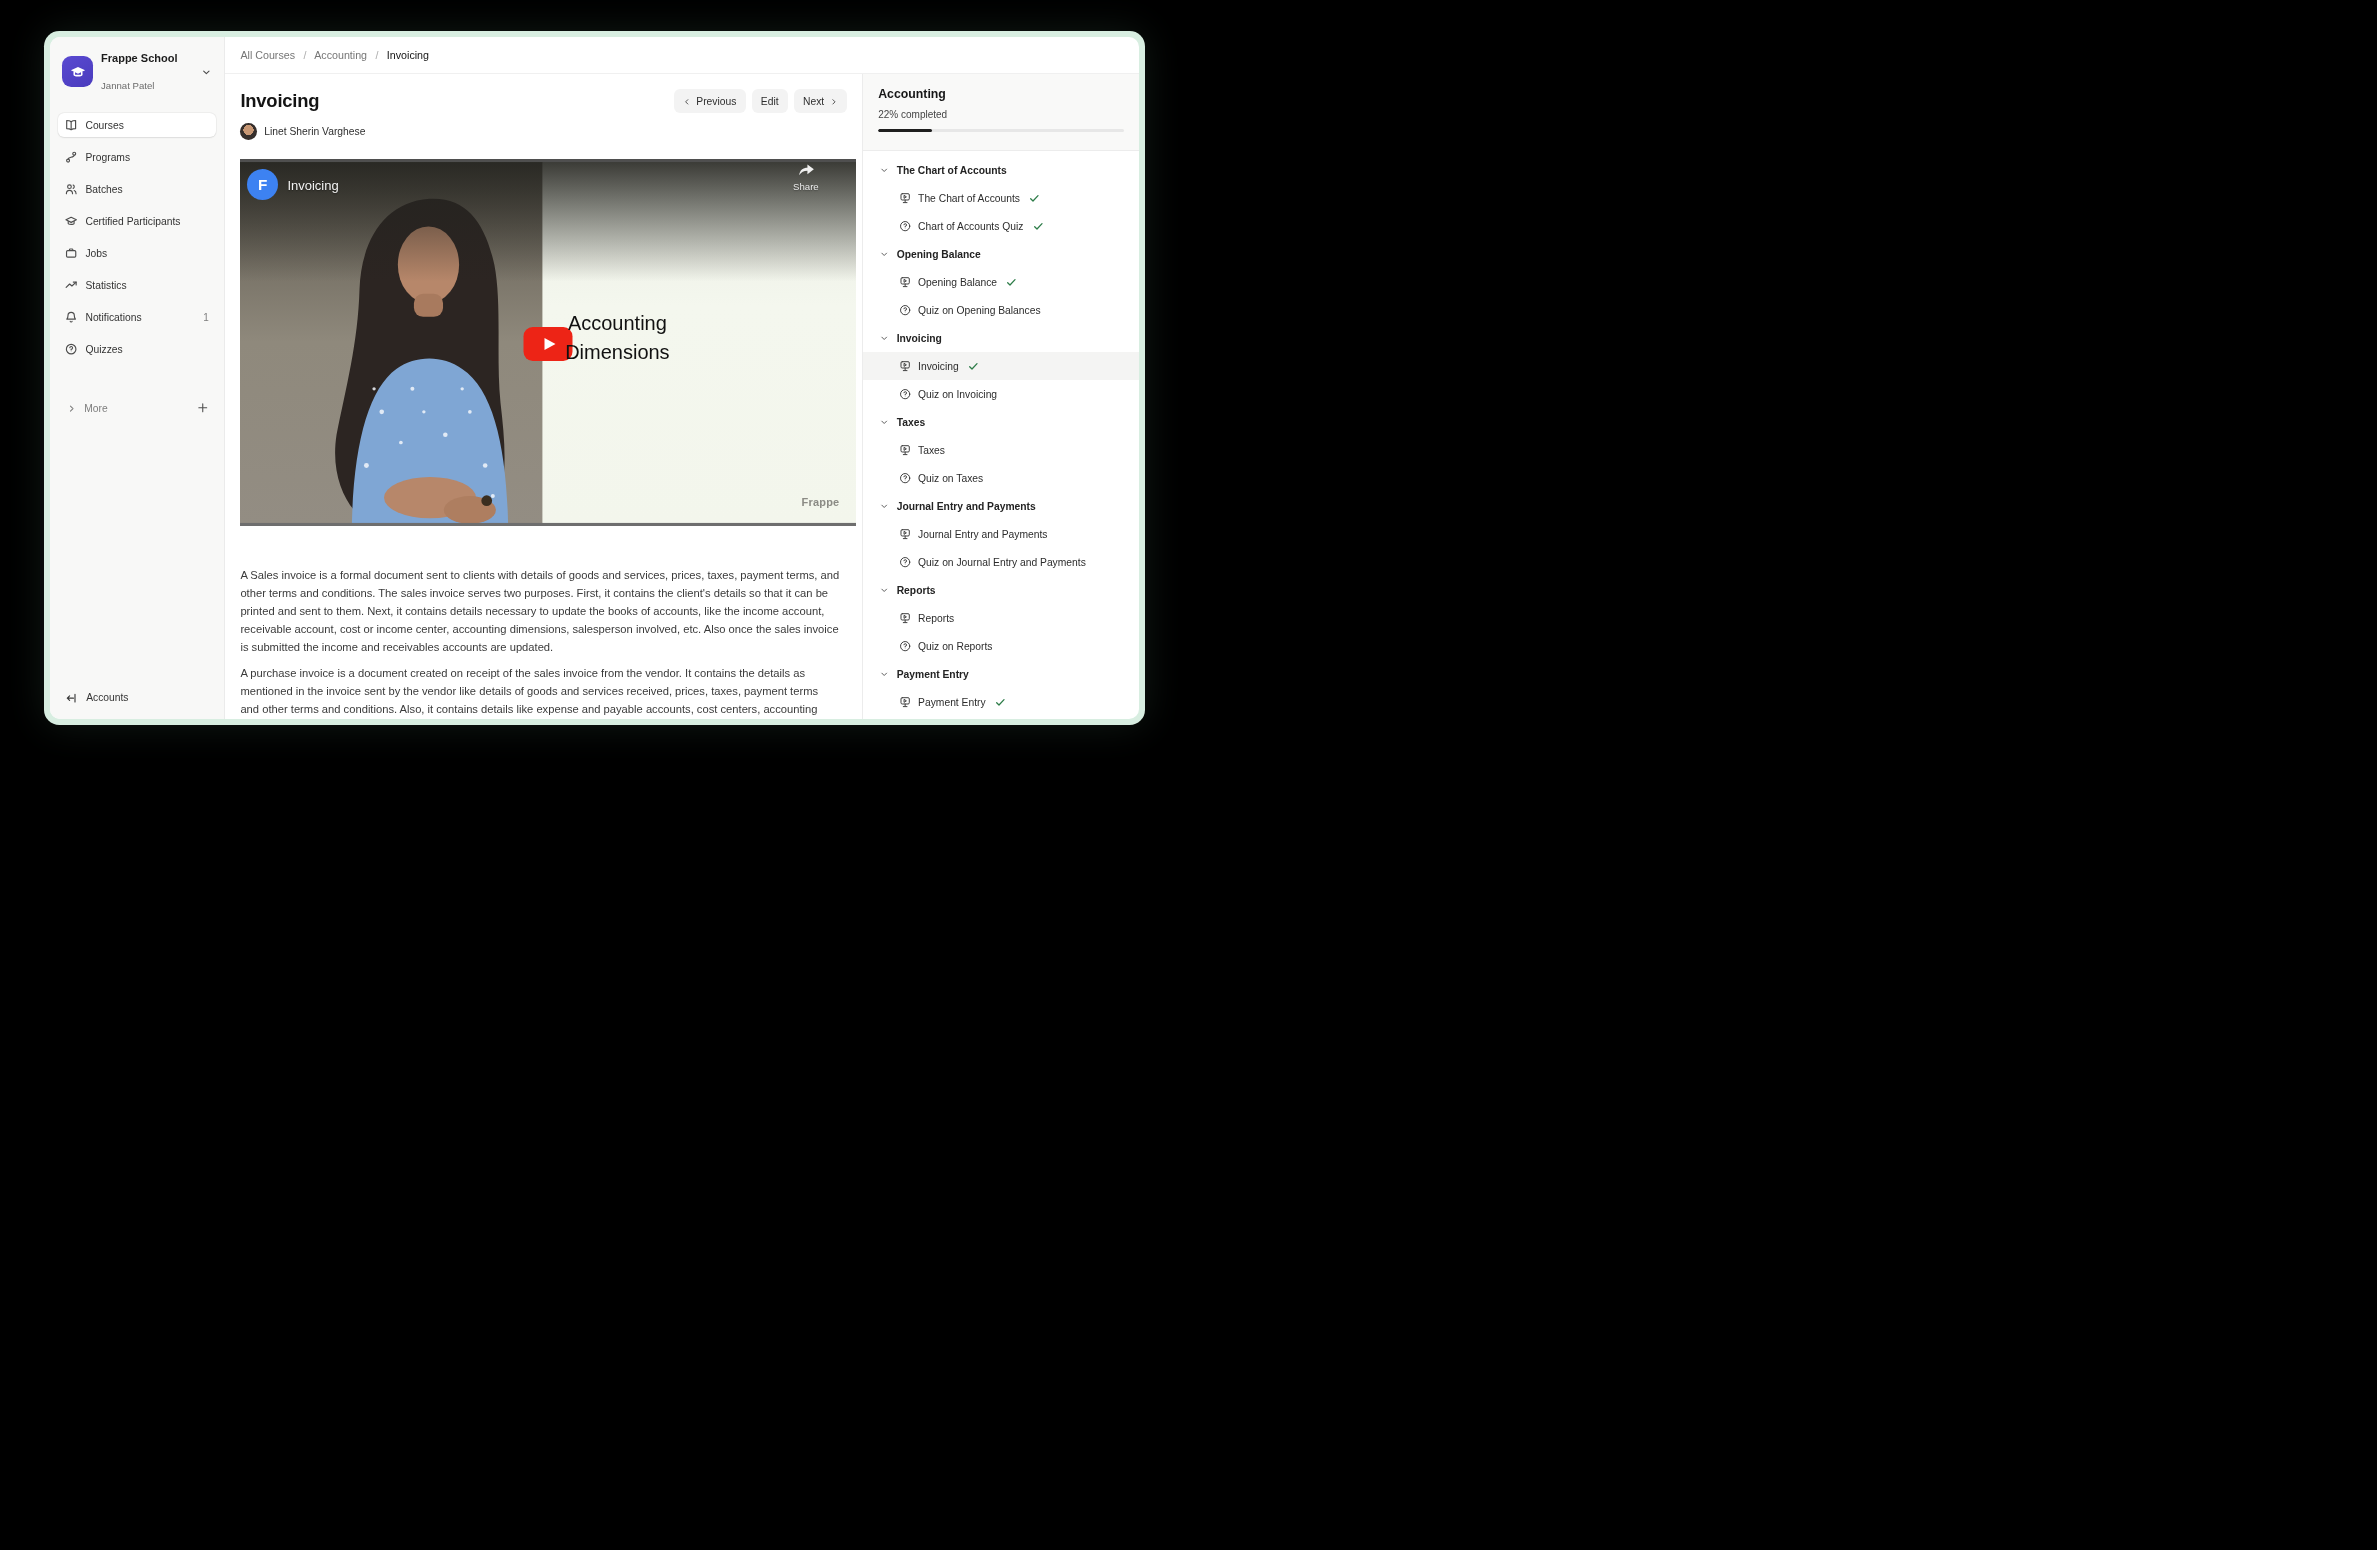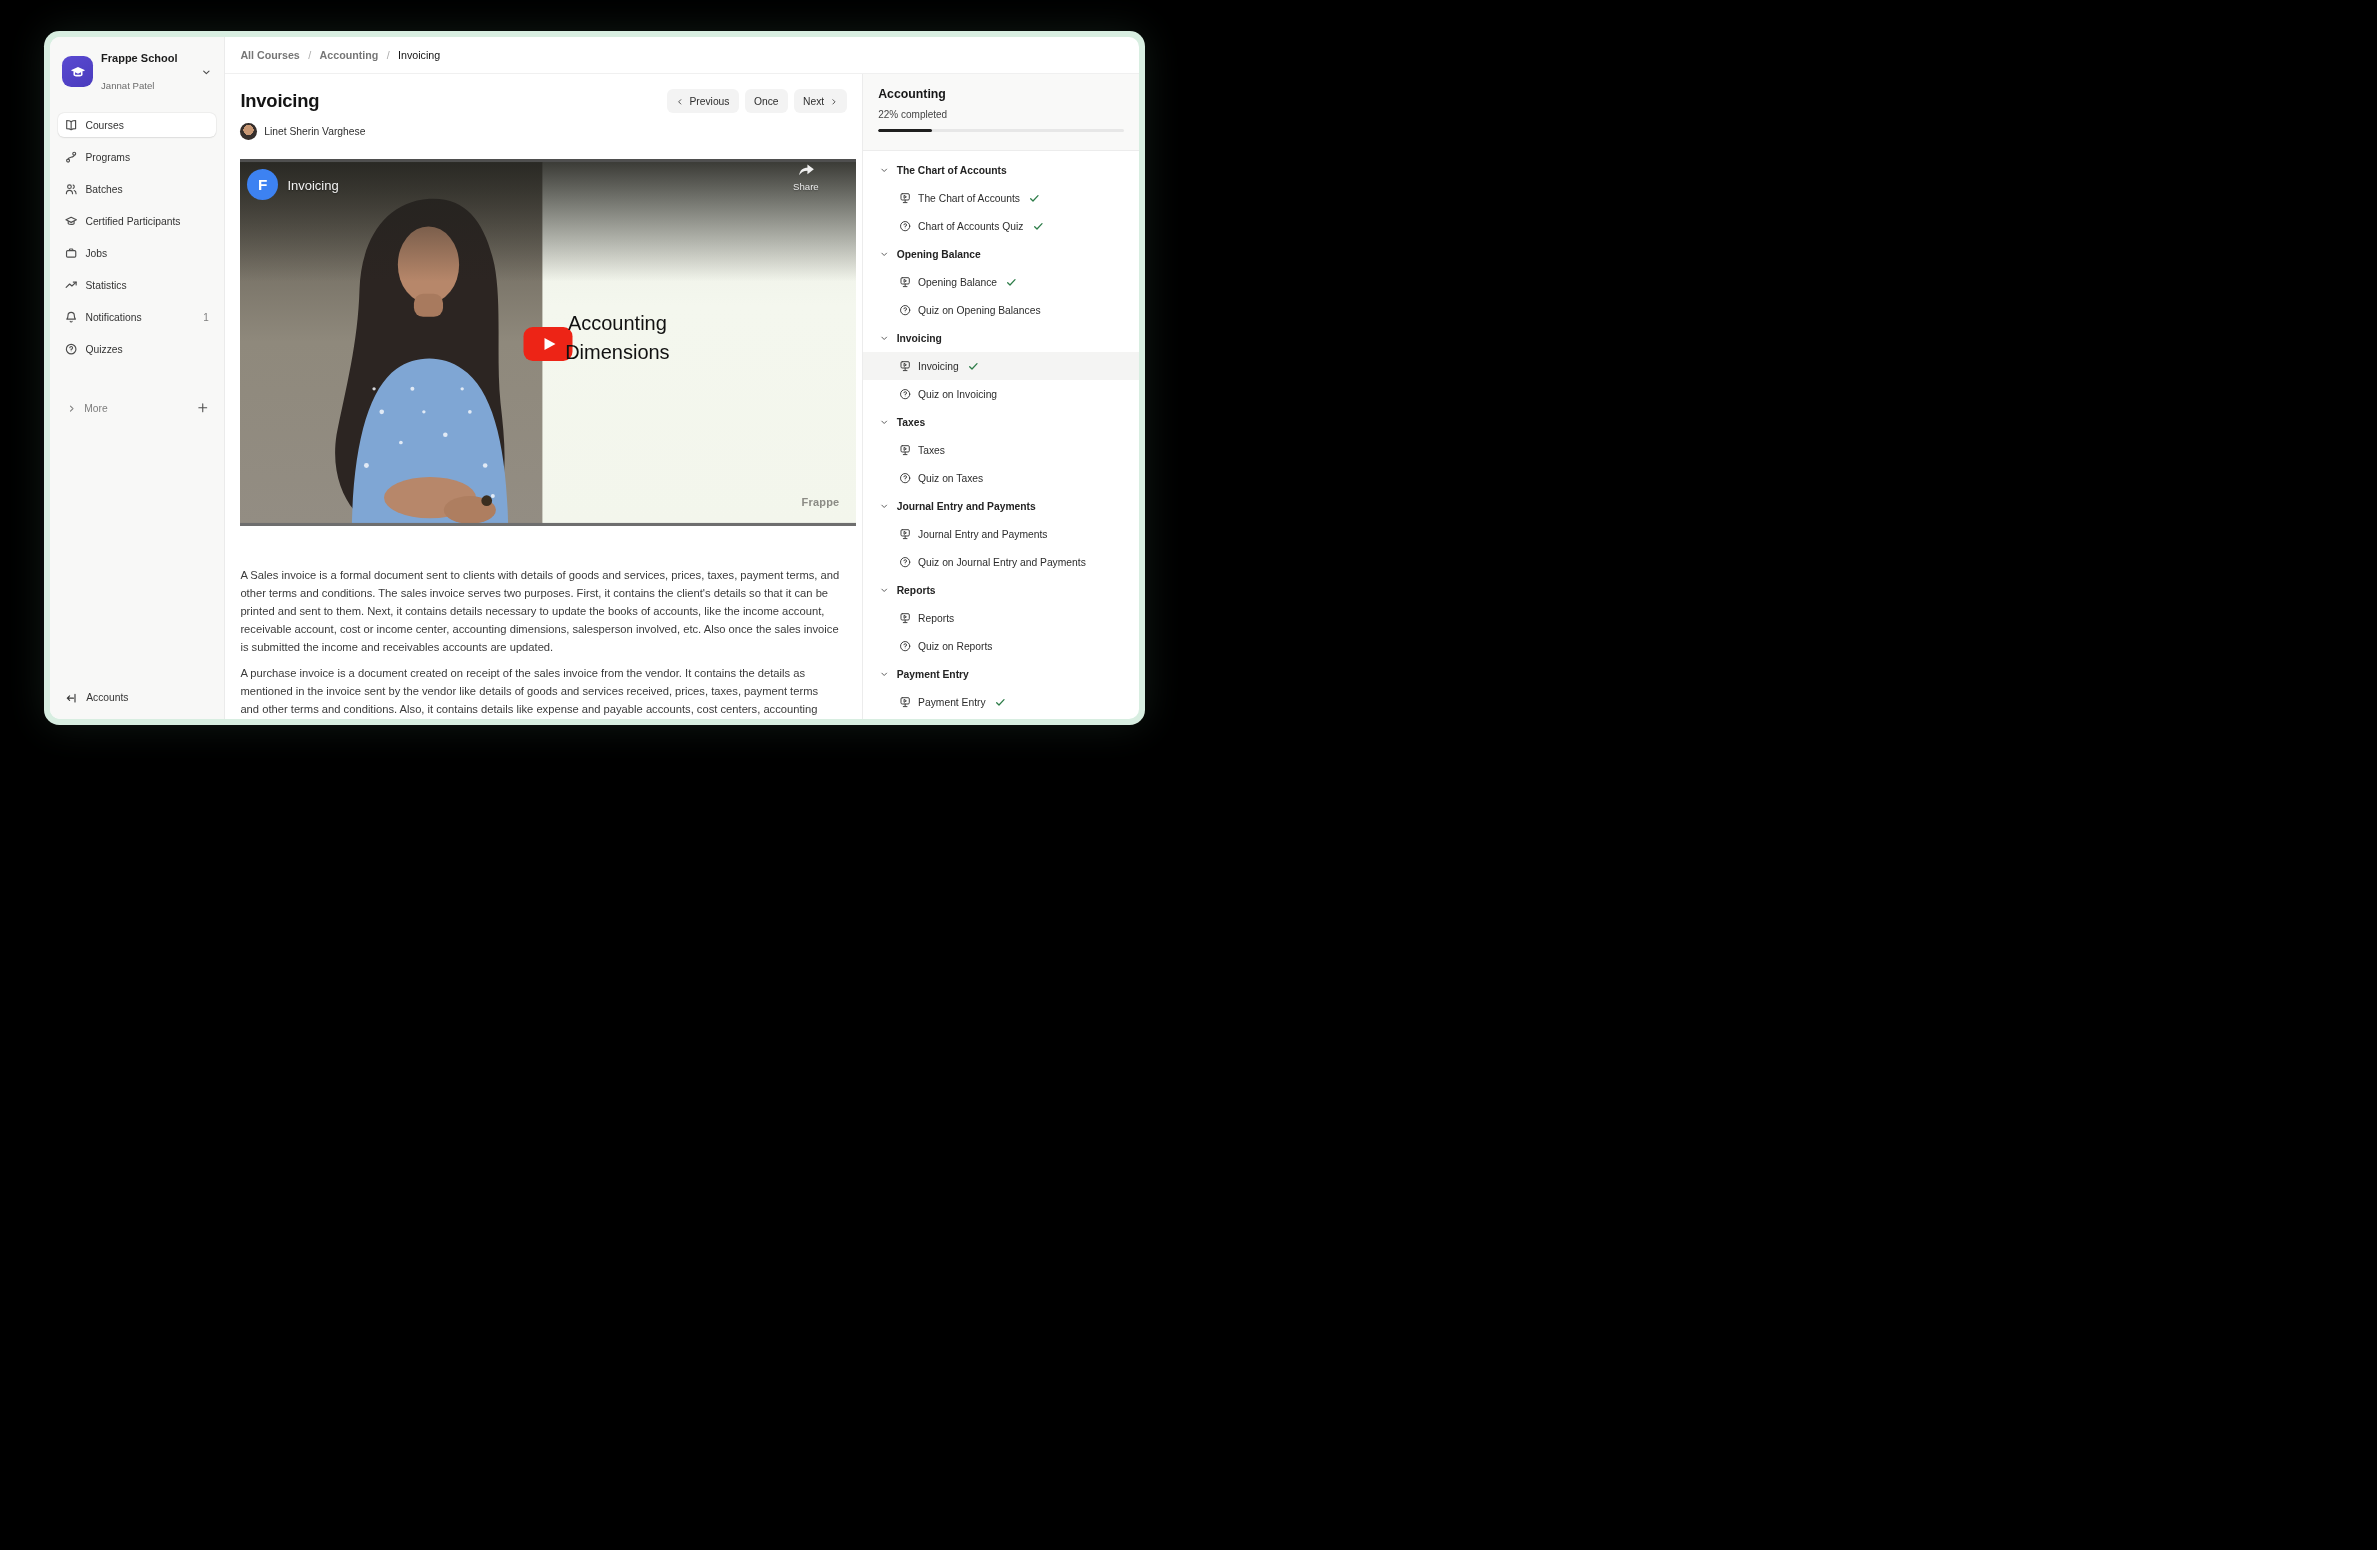--- a/index.html
+++ b/index.html
@@ -29,21 +29,21 @@
   .more-row { margin-top:35px; height:24px; display:flex; align-items:center; gap:8px;
               padding:0 15.3px 0 17px; font-size:10.3px; color:#7d7d7d; cursor:pointer; }
   .more-plus { margin-left:auto; display:flex; }
   .collapse-row { position:absolute; left:7.7px; bottom:9.2px; height:24px; display:flex;
                   align-items:center; gap:8.4px; padding:0 7.7px; font-size:10.3px; color:#343434; cursor:pointer; }
 
   
   .right-wrap { flex:1; display:flex; flex-direction:column; min-width:0; }
   .topbar { height:37px; flex:none; border-bottom:0.8px solid #f0f0f0; display:flex; align-items:center; padding:0 15.3px; }
   .crumb { font-size:10.7px; }
-  .crumb a { color:#767676; text-decoration:none; cursor:pointer;font-weight:bold; }
+  .crumb a { color:#767676; text-decoration:none; cursor:pointer; }
   .crumb .sep { color:#adadad; margin:0 5.4px; }
   .crumb .cur { color:#141414; font-weight:500; }
   .body-row { flex:1; display:flex; min-height:0; }
 
   
   .main { flex:1; min-width:0; padding:15.3px 5.4px 0 15.3px; overflow:hidden; }
   .title-row { display:flex; align-items:center; justify-content:space-between; }
   .lesson-title { font-size:18.4px; font-weight:700; color:#141414; letter-spacing:-0.2px; }
   .btns { display:flex; gap:6.1px; margin-right:10px; }
   .btn { height:24px; padding:0 9.2px; background:#f3f3f3; border:none; border-radius:6.1px;
@@ -218,21 +218,21 @@
         <div class="title-row">
           <h1 class="lesson-title">Invoicing</h1>
           <div class="btns">
             <button class="btn">
               <svg width="7.7" height="7.7" viewBox="0 0 16 16" fill="none" stroke="#4e4e4e" stroke-width="2" stroke-linecap="round" stroke-linejoin="round">
                     <path d="M10 3.5 5.5 8 10 12.5"></path>
                   </svg>
               <span>Previous</span>
             </button>
             <button class="btn">
-              <span>Once</span>
+              <span>Edit</span>
             </button>
             <button class="btn">
               <span>Next</span>
               <svg width="7.7" height="7.7" viewBox="0 0 16 16" fill="none" stroke="#4e4e4e" stroke-width="2" stroke-linecap="round" stroke-linejoin="round">
                     <path d="M6 3.5 10.5 8 6 12.5"></path>
                   </svg>
             </button>
           </div>
         </div>
 

